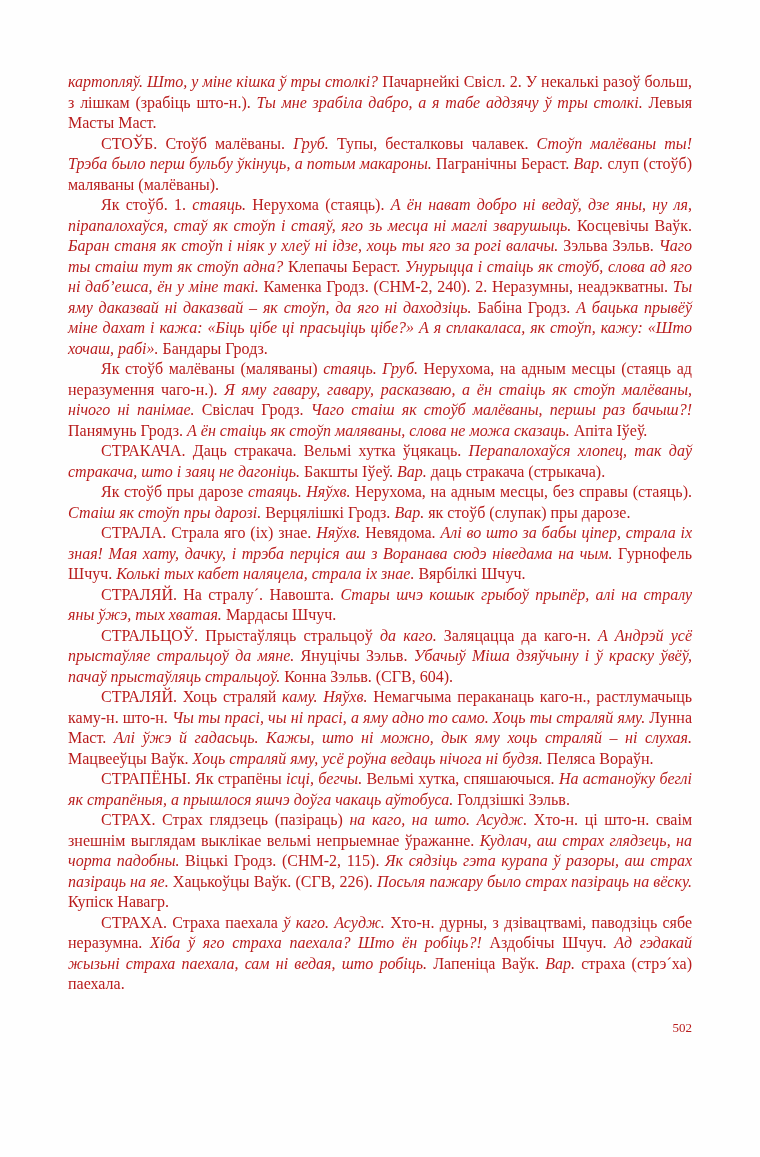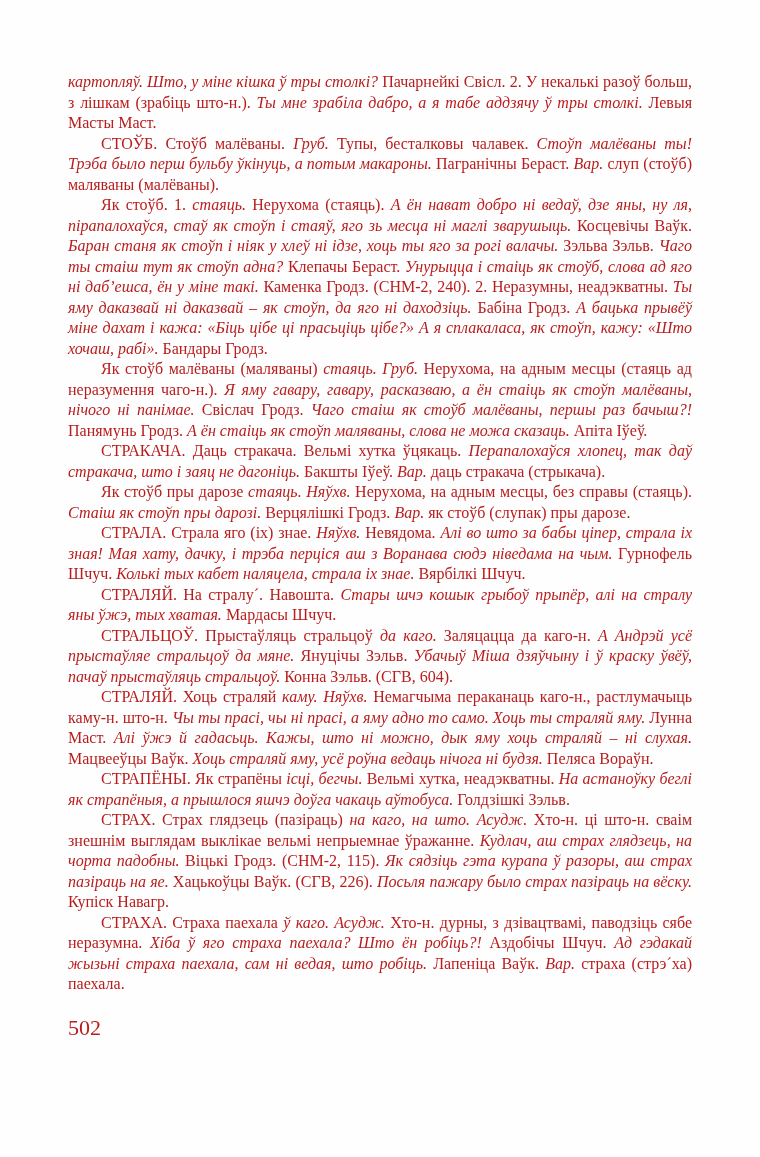--- a/index.html
+++ b/index.html
@@ -36,40 +36,40 @@
   }
   p.para.no-indent {
     text-indent: 0;
   }
   .run-r { font-style: normal; font-weight: normal; }
   .run-i { font-style: italic; }
   .run-b { font-weight: normal; }
   .run-bi { font-weight: normal; font-style: italic; }
   .page-number {
     padding-top: 8px;
-    text-align: left;
-    font-size: 22px;
+    text-align: right;
+    font-size: 13px;
     line-height: 20px;
   }
 </style>
 </head>
 <body>
 
 <div class="page">
   <div class="content">
     <div class="text-block" id="text-block">
         <p class="para no-indent"><span class="run-i">картопляў. Што, у міне кішка ў тры столкі?</span><span class="run-r"> Пачарнейкі Свісл. 2. У некалькі разоў больш, з лішкам (зрабіць што-н.). </span><span class="run-i">Ты мне зрабіла дабро, а я табе аддзячу ў тры столкі.</span><span class="run-r"> Левыя Масты Маст.</span></p>
         <p class="para"><span class="run-r">СТОЎБ. </span><span class="run-b">Стоўб малёваны.</span><span class="run-i"> Груб.</span><span class="run-r"> Тупы, бесталковы чалавек. </span><span class="run-i">Стоўп малёваны ты! Трэба было перш бульбу ўкінуць, а потым макароны.</span><span class="run-r"> Пагранічны Бераст. </span><span class="run-bi">Вар.</span><span class="run-r"> слуп (стоўб) маляваны (малёваны).</span></p>
         <p class="para"><span class="run-b">Як стоўб.</span><span class="run-r"> 1. </span><span class="run-i">стаяць.</span><span class="run-r"> Нерухома (стаяць). </span><span class="run-i">А ён нават добро ні ведаў, дзе яны, ну ля, пірапалохаўся, стаў як стоўп і стаяў, яго зь месца ні маглі зварушыць.</span><span class="run-r"> Косцевічы Ваўк. </span><span class="run-i">Баран станя як стоўп і ніяк у хлеў ні ідзе, хоць ты яго за рогі валачы.</span><span class="run-r"> Зэльва Зэльв. </span><span class="run-i">Чаго ты стаіш тут як стоўп адна?</span><span class="run-r"> Клепачы Бераст. </span><span class="run-i">Унурыцца і стаіць як стоўб, слова ад яго ні даб’ешса, ён у міне такі.</span><span class="run-r"> Каменка Гродз. (СНМ-2, 240). 2. Неразумны, неадэкватны. </span><span class="run-i">Ты яму даказвай ні даказвай – як стоўп, да яго ні даходзіць.</span><span class="run-r"> Бабіна Гродз. </span><span class="run-i">А бацька прывёў міне дахат і кажа: «Біць цібе ці прасьціць цібе?» А я сплакаласа, як стоўп, кажу: «Што хочаш, рабі».</span><span class="run-r"> Бандары Гродз.</span></p>
         <p class="para"><span class="run-b">Як стоўб малёваны (маляваны)</span><span class="run-i"> стаяць. Груб.</span><span class="run-r"> Нерухома, на адным месцы (стаяць ад неразумення чаго-н.). </span><span class="run-i">Я яму гавару, гавару, расказваю, а ён стаіць як стоўп малёваны, нічого ні панімае.</span><span class="run-r"> Свіслач Гродз. </span><span class="run-i">Чаго стаіш як стоўб малёваны, першы раз бачыш?!</span><span class="run-r"> Панямунь Гродз. </span><span class="run-i">А ён стаіць як стоўп маляваны, слова не можа сказаць.</span><span class="run-r"> Апіта Іўеў.</span></p>
         <p class="para"><span class="run-r">СТРАКАЧА. </span><span class="run-b">Даць стракача.</span><span class="run-r"> Вельмі хутка ўцякаць. </span><span class="run-i">Перапалохаўся хлопец, так даў стракача, што і заяц не дагоніць.</span><span class="run-r"> Бакшты Іўеў. </span><span class="run-bi">Вар.</span><span class="run-r"> даць стракача (стрыкача).</span></p>
         <p class="para"><span class="run-b">Як стоўб пры дарозе</span><span class="run-i"> стаяць. Няўхв.</span><span class="run-r"> Нерухома, на адным месцы, без справы (стаяць). </span><span class="run-i">Стаіш як стоўп пры дарозі.</span><span class="run-r"> Верцялішкі Гродз. </span><span class="run-bi">Вар.</span><span class="run-r"> як стоўб (слупак) пры дарозе.</span></p>
         <p class="para"><span class="run-r">СТРАЛА. </span><span class="run-b">Страла яго (іх) знае.</span><span class="run-i"> Няўхв.</span><span class="run-r"> Невядома. </span><span class="run-i">Алі во што за бабы ціпер, страла іх зная! Мая хату, дачку, і трэба перціся аш з Воранава сюдэ ніведама на чым.</span><span class="run-r"> Гурнофель Шчуч. </span><span class="run-i">Колькі тых кабет наляцела, страла іх знае.</span><span class="run-r"> Вярбілкі Шчуч.</span></p>
         <p class="para"><span class="run-r">СТРАЛЯЙ. </span><span class="run-b">На стралу´.</span><span class="run-r"> Навошта. </span><span class="run-i">Стары шчэ кошык грыбоў прыпёр, алі на стралу яны ўжэ, тых хватая.</span><span class="run-r"> Мардасы Шчуч.</span></p>
         <p class="para"><span class="run-r">СТРАЛЬЦОЎ. </span><span class="run-b">Прыстаўляць стральцоў</span><span class="run-i"> да каго.</span><span class="run-r"> Заляцацца да каго-н. </span><span class="run-i">А Андрэй усё прыстаўляе стральцоў да мяне.</span><span class="run-r"> Януцічы Зэльв. </span><span class="run-i">Убачыў Міша дзяўчыну і ў краску ўвёў, пачаў прыстаўляць стральцоў.</span><span class="run-r"> Конна Зэльв. (СГВ, 604).</span></p>
         <p class="para"><span class="run-r">СТРАЛЯЙ. </span><span class="run-b">Хоць страляй</span><span class="run-i"> каму. Няўхв.</span><span class="run-r"> Немагчыма пераканаць каго-н., растлумачыць каму-н. што-н. </span><span class="run-i">Чы ты прасі, чы ні прасі, а яму адно то само. Хоць ты страляй яму.</span><span class="run-r"> Лунна Маст. </span><span class="run-i">Алі ўжэ й гадасьць. Кажы, што ні можно, дык яму хоць страляй – ні слухая.</span><span class="run-r"> Мацвееўцы Ваўк. </span><span class="run-i">Хоць страляй яму, усё роўна ведаць нічога ні будзя.</span><span class="run-r"> Пеляса Вораўн.</span></p>
-        <p class="para"><span class="run-r">СТРАПЁНЫ. </span><span class="run-b">Як страпёны</span><span class="run-i"> ісці, бегчы.</span><span class="run-r"> Вельмі хутка, неадэкватны. </span><span class="run-i">На астаноўку беглі як страпёныя, а прышлося яшчэ доўга чакаць аўтобуса.</span><span class="run-r"> Голдзішкі Зэльв.</span></p>
+        <p class="para"><span class="run-r">СТРАПЁНЫ. </span><span class="run-b">Як страпёны</span><span class="run-i"> ісці, бегчы.</span><span class="run-r"> Вельмі хутка, спяшаючыся. </span><span class="run-i">На астаноўку беглі як страпёныя, а прышлося яшчэ доўга чакаць аўтобуса.</span><span class="run-r"> Голдзішкі Зэльв.</span></p>
         <p class="para"><span class="run-r">СТРАХ. </span><span class="run-b">Страх глядзець (пазіраць)</span><span class="run-i"> на каго, на што. Асудж.</span><span class="run-r"> Хто-н. ці што-н. сваім знешнім выглядам выклікае вельмі непрыемнае ўражанне. </span><span class="run-i">Кудлач, аш страх глядзець, на чорта падобны.</span><span class="run-r"> Віцькі Гродз. (СНМ-2, 115). </span><span class="run-i">Як сядзіць гэта курапа ў разоры, аш страх пазіраць на яе.</span><span class="run-r"> Хацькоўцы Ваўк. (СГВ, 226). </span><span class="run-i">Посьля пажару было страх пазіраць на вёску.</span><span class="run-r"> Купіск Навагр.</span></p>
         <p class="para"><span class="run-r">СТРАХА. </span><span class="run-b">Страха паехала</span><span class="run-i"> ў каго. Асудж.</span><span class="run-r"> Хто-н. дурны, з дзівацтвамі, паводзіць сябе неразумна. </span><span class="run-i">Хіба ў яго страха паехала? Што ён робіць?!</span><span class="run-r"> Аздобічы Шчуч. </span><span class="run-i">Ад гэдакай жызьні страха паехала, сам ні ведая, што робіць.</span><span class="run-r"> Лапеніца Ваўк. </span><span class="run-bi">Вар.</span><span class="run-r"> страха (стрэ´ха) паехала.</span></p>
       </div>
     <div class="page-number">502</div>
   </div>
 </div>
 
 </body></html>

